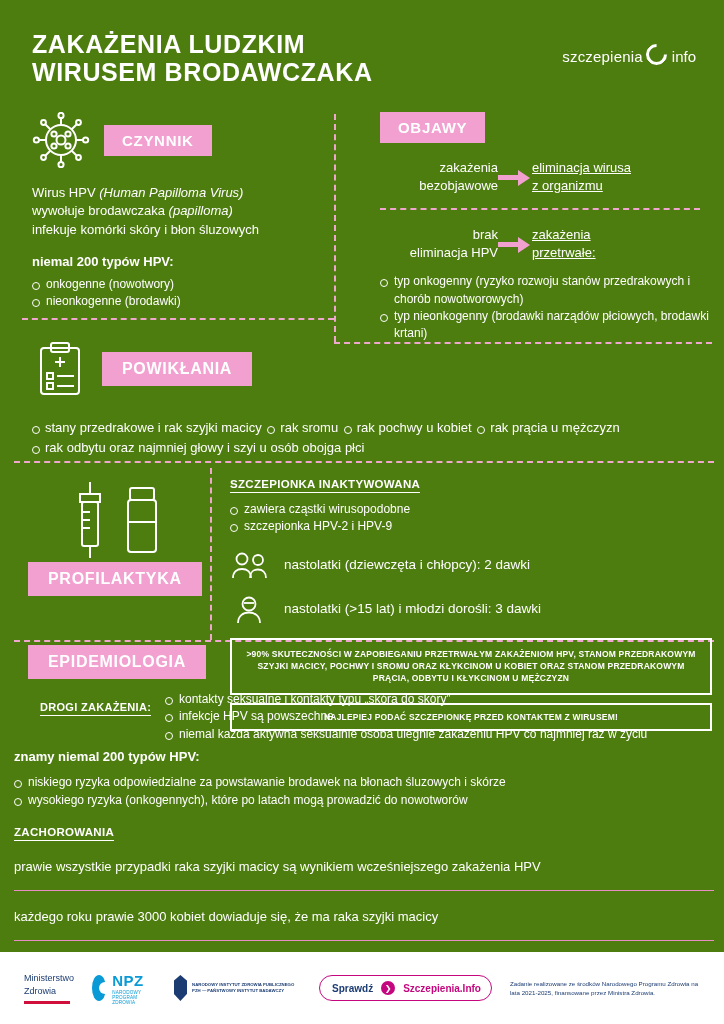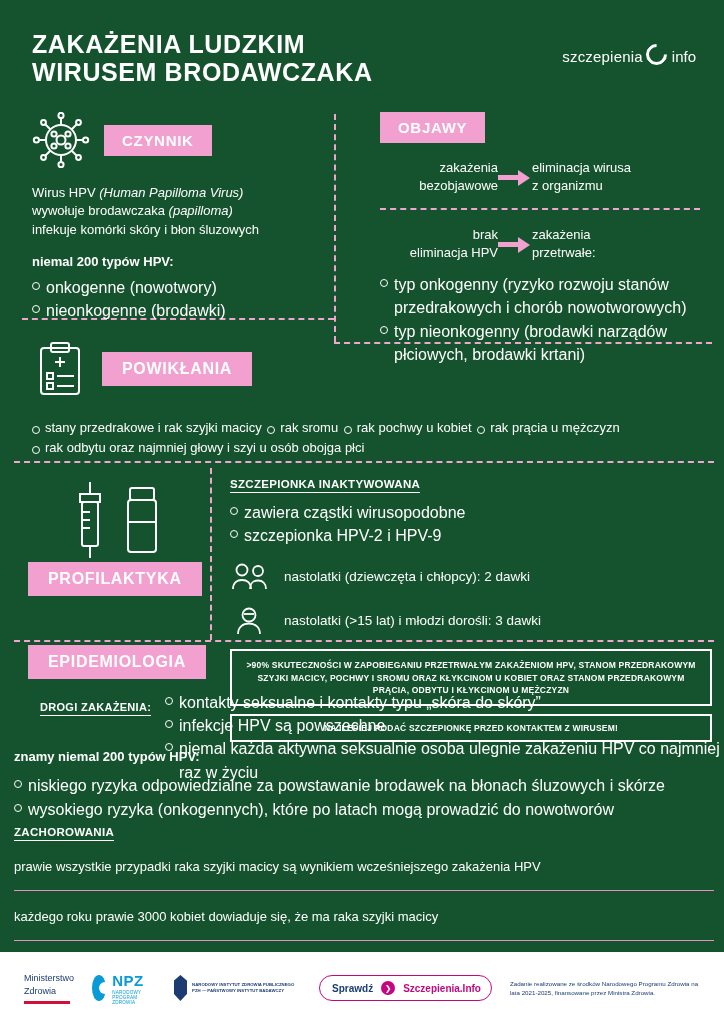--- a/index.html
+++ b/index.html
@@ -3,21 +3,21 @@
 <meta charset="utf-8">
 <style>
   * { box-sizing: border-box; margin: 0; padding: 0; }
   html, body {
     width: 724px; height: 1024px;
     background: #c4077f;
     font-family: "Liberation Sans", sans-serif;
     color: #ffffff;
     overflow: hidden;
   }
-  .page { position: relative; width: 724px; height: 1024px; background: #14532d; }
+  .page { position: relative; width: 724px; height: 1024px; background: #4d7c0f; }
 
   
   .header { padding: 30px 28px 0 32px; display: flex; justify-content: space-between; align-items: flex-start; }
   .title { font-size: 25px; font-weight: bold; line-height: 1.12; letter-spacing: .6px; }
   .logo { display: flex; align-items: flex-end; gap: 2px; margin-top: 14px; }
   .logo-text { font-size: 15px; letter-spacing: .2px; }
   .logo-c {
     display: inline-block; width: 21px; height: 21px; border: 3px solid #fff;
     border-radius: 50%; border-right-color: transparent; transform: rotate(-45deg);
     margin: 0 3px 0 1px;
@@ -31,40 +31,40 @@
     padding: 7px 18px 7px 18px;
   }
   .pill.lg { font-size: 16px; padding: 8px 20px; }
 
   
   .txt { font-size: 13px; line-height: 1.42; }
   .bold { font-weight: bold; }
   .ital { font-style: italic; }
 
   .bullets { list-style: none; }
-  .bullets li { position: relative; padding-left: 14px; font-size: 16px; line-height: 1.45; }
+  .bullets li { position: relative; padding-left: 14px; font-size: 12px; line-height: 1.45; }
   .bullets li::before {
     content: ""; position: absolute; left: 0; top: 6px;
     width: 6px; height: 6px; border: 1.5px solid #fff; border-radius: 50%;
   }
 
   
   .vdash { position: absolute; border-left: 2px dashed #f0a7cf; }
   .hdash { position: absolute; border-top: 2px dashed #f0a7cf; }
 
   
   .sec-czynnik { position: absolute; left: 32px; top: 112px; width: 290px; }
   .row-head { display: flex; align-items: center; gap: 14px; }
   .sec-czynnik .body { margin-top: 16px; }
 
   
   .sec-objawy { position: absolute; left: 380px; top: 112px; width: 332px; }
   .arrow-row { display: flex; align-items: center; margin-top: 16px; }
   .arrow-left { text-align: right; font-size: 13px; line-height: 1.35; width: 118px; }
-  .arrow-right { font-size: 13px; line-height: 1.35; flex: 1; }
+  .arrow-right { font-size: 13px; line-height: 1.35; flex: 1; text-decoration: underline; }
   .arrow-ico { width: 34px; height: 18px; position: relative; flex: 0 0 34px; }
   .arrow-ico::before { content:""; position:absolute; left:0; top:7px; width:22px; height:5px; background:#f2a0cf; }
   .arrow-ico::after {
     content:""; position:absolute; right:2px; top:2px; width:0; height:0;
     border-left: 12px solid #f2a0cf; border-top: 8px solid transparent; border-bottom: 8px solid transparent;
   }
   .objawy-bullets { margin-top: 12px; }
 
   
   .sec-powiklania { position: absolute; left: 32px; top: 340px; width: 660px; }

